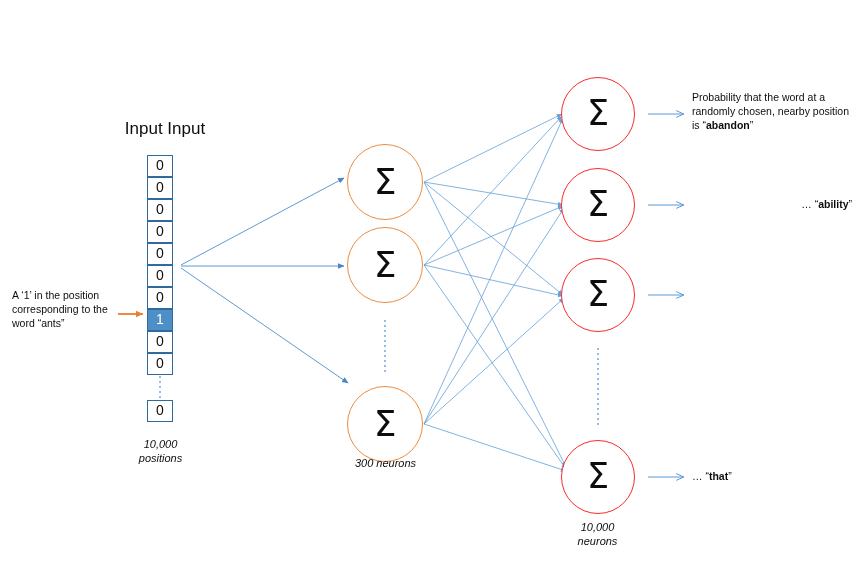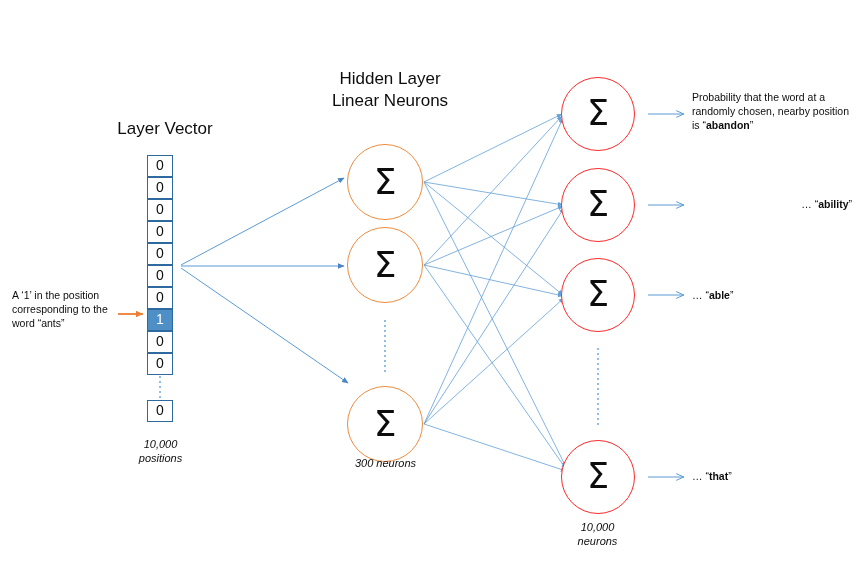--- a/index.html
+++ b/index.html
@@ -172,23 +172,21 @@
       <line x1="648" y1="205" x2="684" y2="205" marker-end="url(#ah-open)"></line>
       <line x1="648" y1="295" x2="684" y2="295" marker-end="url(#ah-open)"></line>
       <line x1="648" y1="477" x2="684" y2="477" marker-end="url(#ah-open)"></line>
     </g>
 
     <line x1="160" y1="376" x2="160" y2="398" stroke="#5b9bd5" stroke-width="1.3" stroke-dasharray="2 3"></line>
     <line x1="385" y1="320" x2="385" y2="372" stroke="#5b9bd5" stroke-width="1.3" stroke-dasharray="2 3"></line>
     <line x1="598" y1="348" x2="598" y2="428" stroke="#5b9bd5" stroke-width="1.3" stroke-dasharray="2 3"></line>
   </svg>
 
-  <div class="layer-title title-input" style="white-space: pre-line;">Layer Vector</div>
-  <div class="layer-title title-hidden" style="white-space: pre-line;">Hidden Layer
-Linear Neurons</div>
+  <div class="layer-title title-input" style="white-space: pre-line;">Input Input</div>
 
   <div class="vec-cell" style="top:155px;">0</div>
   <div class="vec-cell" style="top:177px;">0</div>
   <div class="vec-cell" style="top:199px;">0</div>
   <div class="vec-cell" style="top:221px;">0</div>
   <div class="vec-cell" style="top:243px;">0</div>
   <div class="vec-cell" style="top:265px;">0</div>
   <div class="vec-cell" style="top:287px;">0</div>
   <div class="vec-cell hot" style="top:309px;">1</div>
   <div class="vec-cell" style="top:331px;">0</div>
@@ -213,20 +211,17 @@
 
   <div class="caption cap-output" style="white-space: pre-line;">10,000
 neurons</div>
 
   <div class="out-label lbl-0">
     <span>Probability that the word at a randomly chosen, nearby position is “</span><b>abandon</b><span>”</span>
   </div>
   <div class="out-label lbl-1">
     <span>… “</span><b>ability</b><span>”</span>
   </div>
-  <div class="out-label lbl-2">
-    <span>… “</span><b>able</b><span>”</span>
-  </div>
   <div class="out-label lbl-3">
     <span>… “</span><b>that</b><span>”</span>
   </div>
 
 </div>
 
 </body></html>

